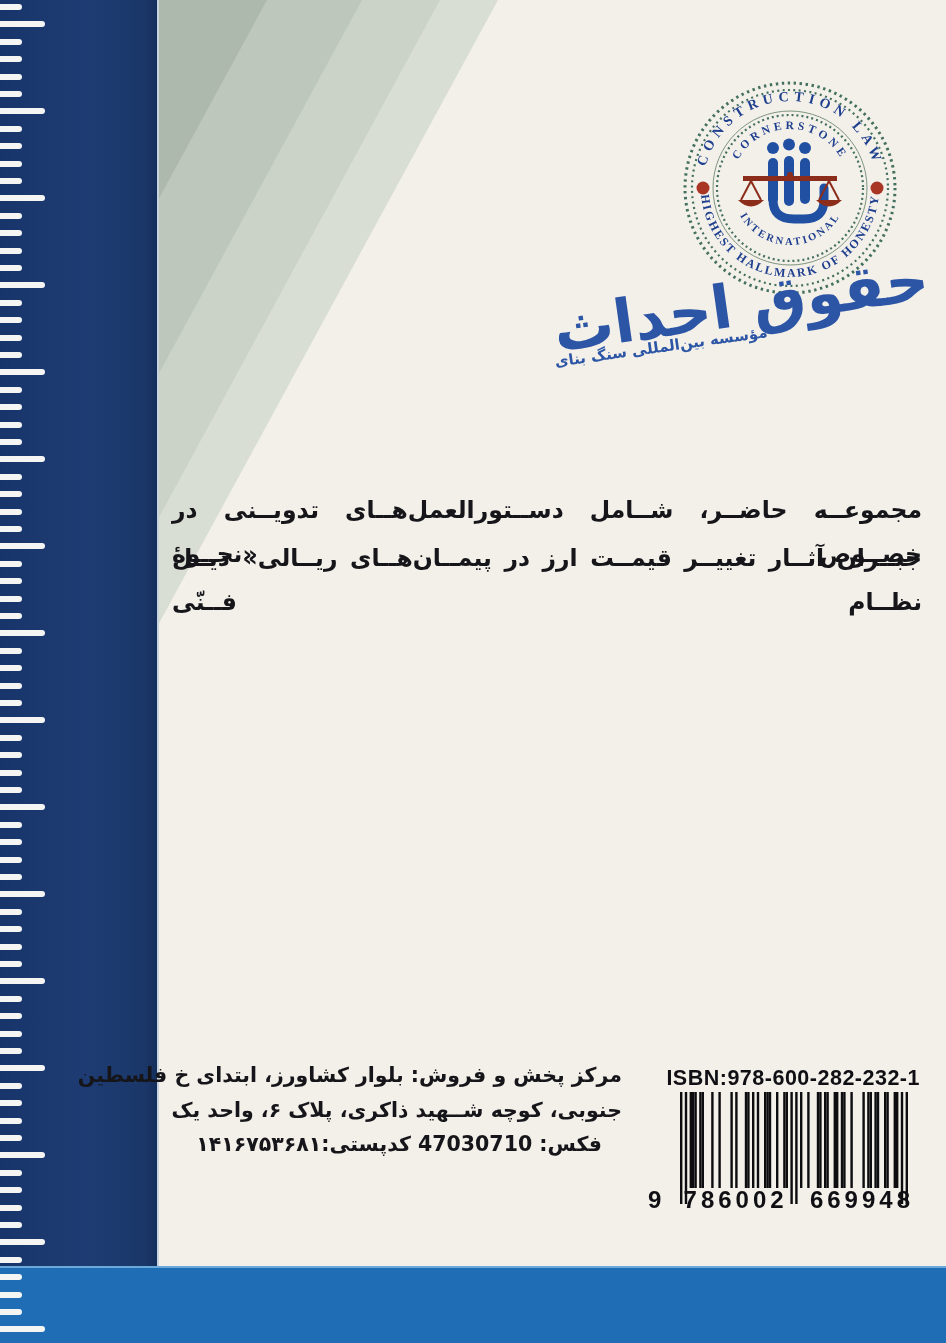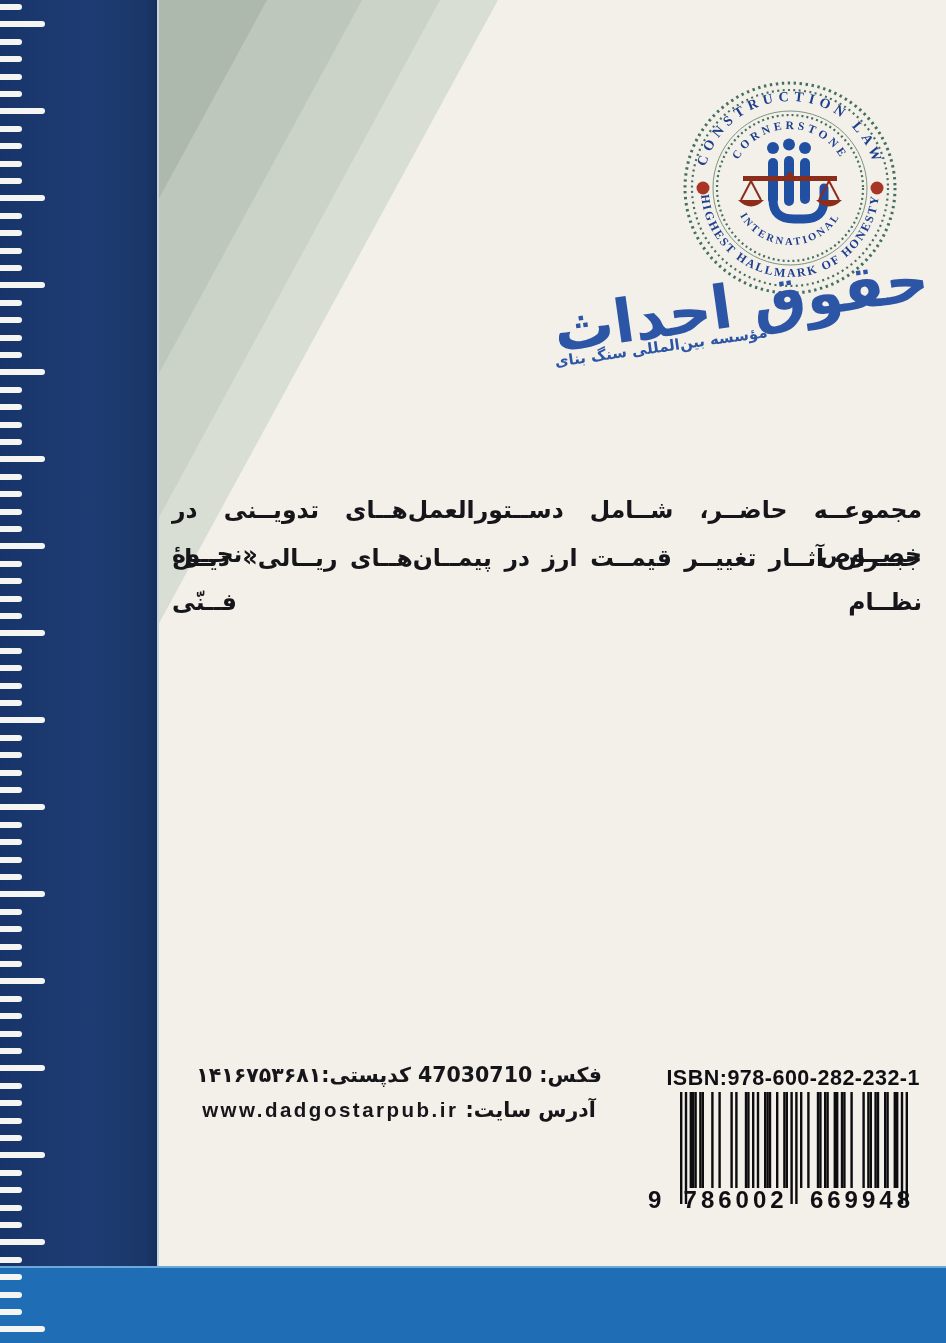--- a/index.html
+++ b/index.html
@@ -285,20 +285,18 @@
       <rect x="220.8" y="0" width="2.4" height="112" fill="#0d0d10"></rect>
       <rect x="225.6" y="0" width="2.4" height="112" fill="#0d0d10"></rect>
     </svg>
   <div class="barcode-digits">
     <span>9</span>
     <span class="grp">786002</span>
     <span class="grp">669948</span>
   </div>
 
   <div class="fa contact">
+    <div class="cline">مرکز پخش و فروش: بلوار کشاورز، ابتدای خ فلسطین</div>
+    <div class="cline">جنوبی، کوچه شــهید ذاکری، پلاک ۶، واحد یک</div>
     <div class="cline">فکس: 47030710   کدپستی:۱۴۱۶۷۵۳۶۸۱</div>
-    <div class="cline">
-      <span>آدرس سایت:</span>
-      <span class="url">www.dadgostarpub.ir</span>
-    </div>
   </div>
 
 </div>
 
 </body></html>

